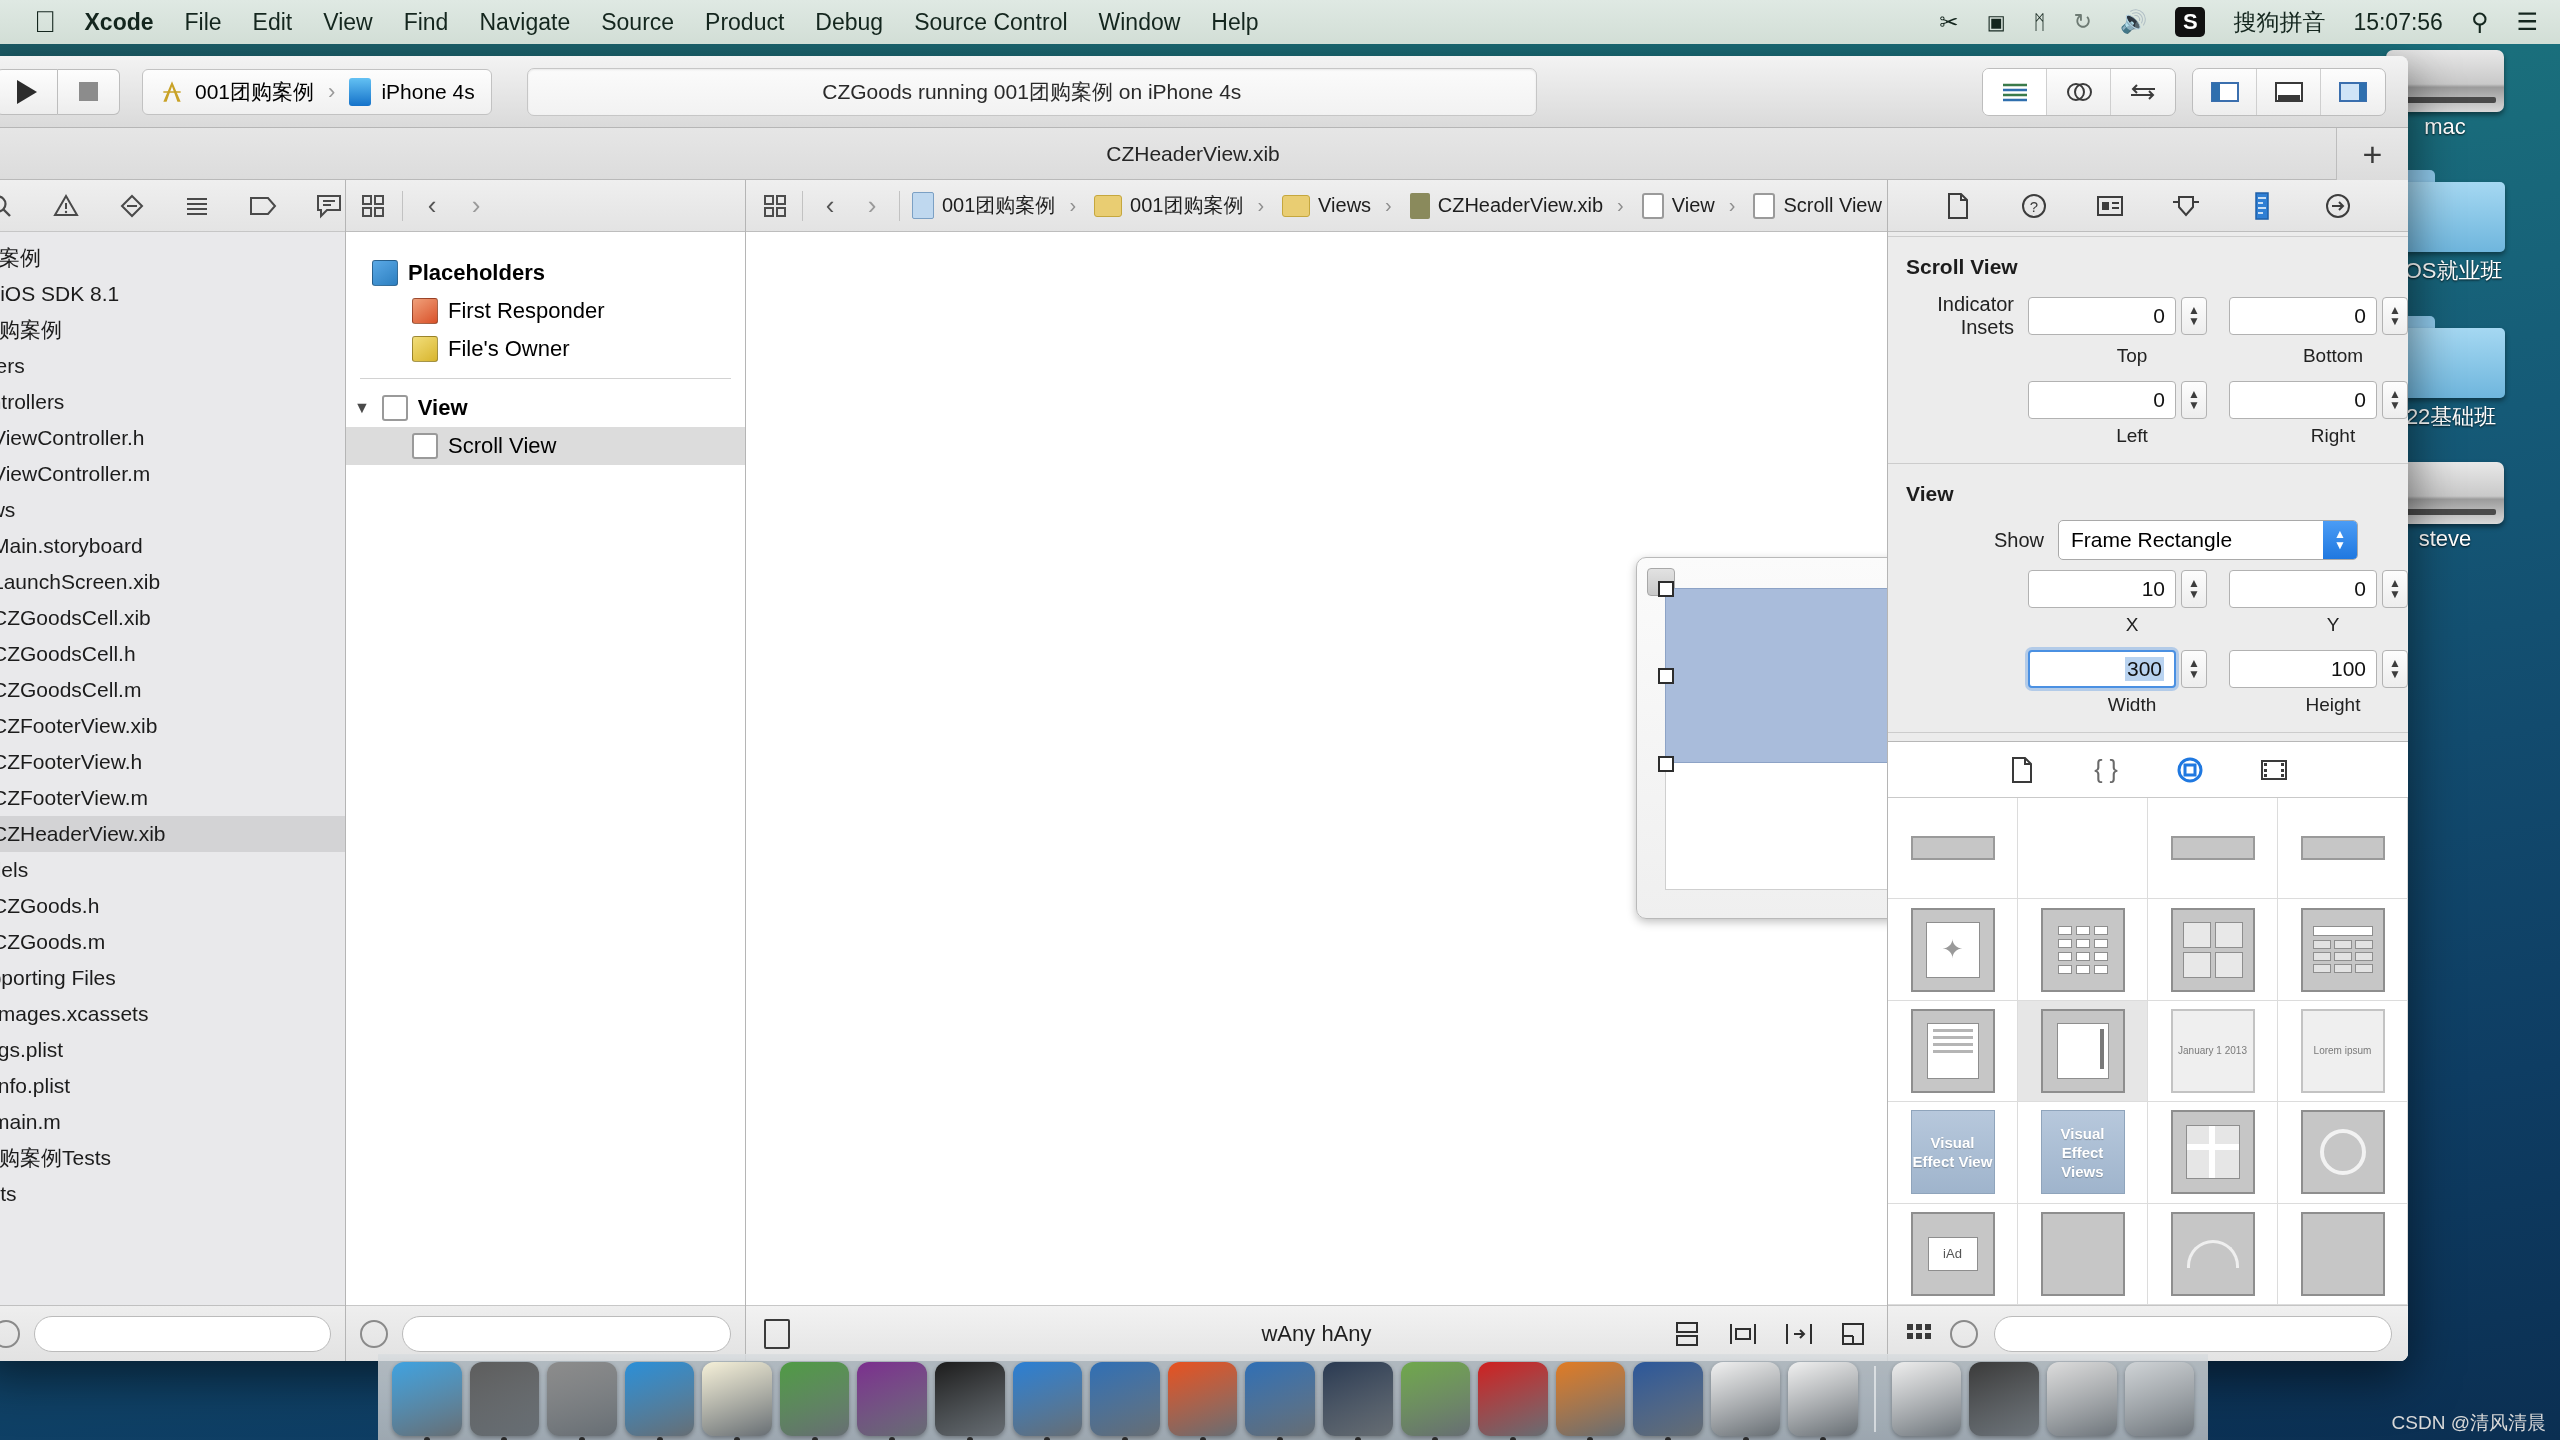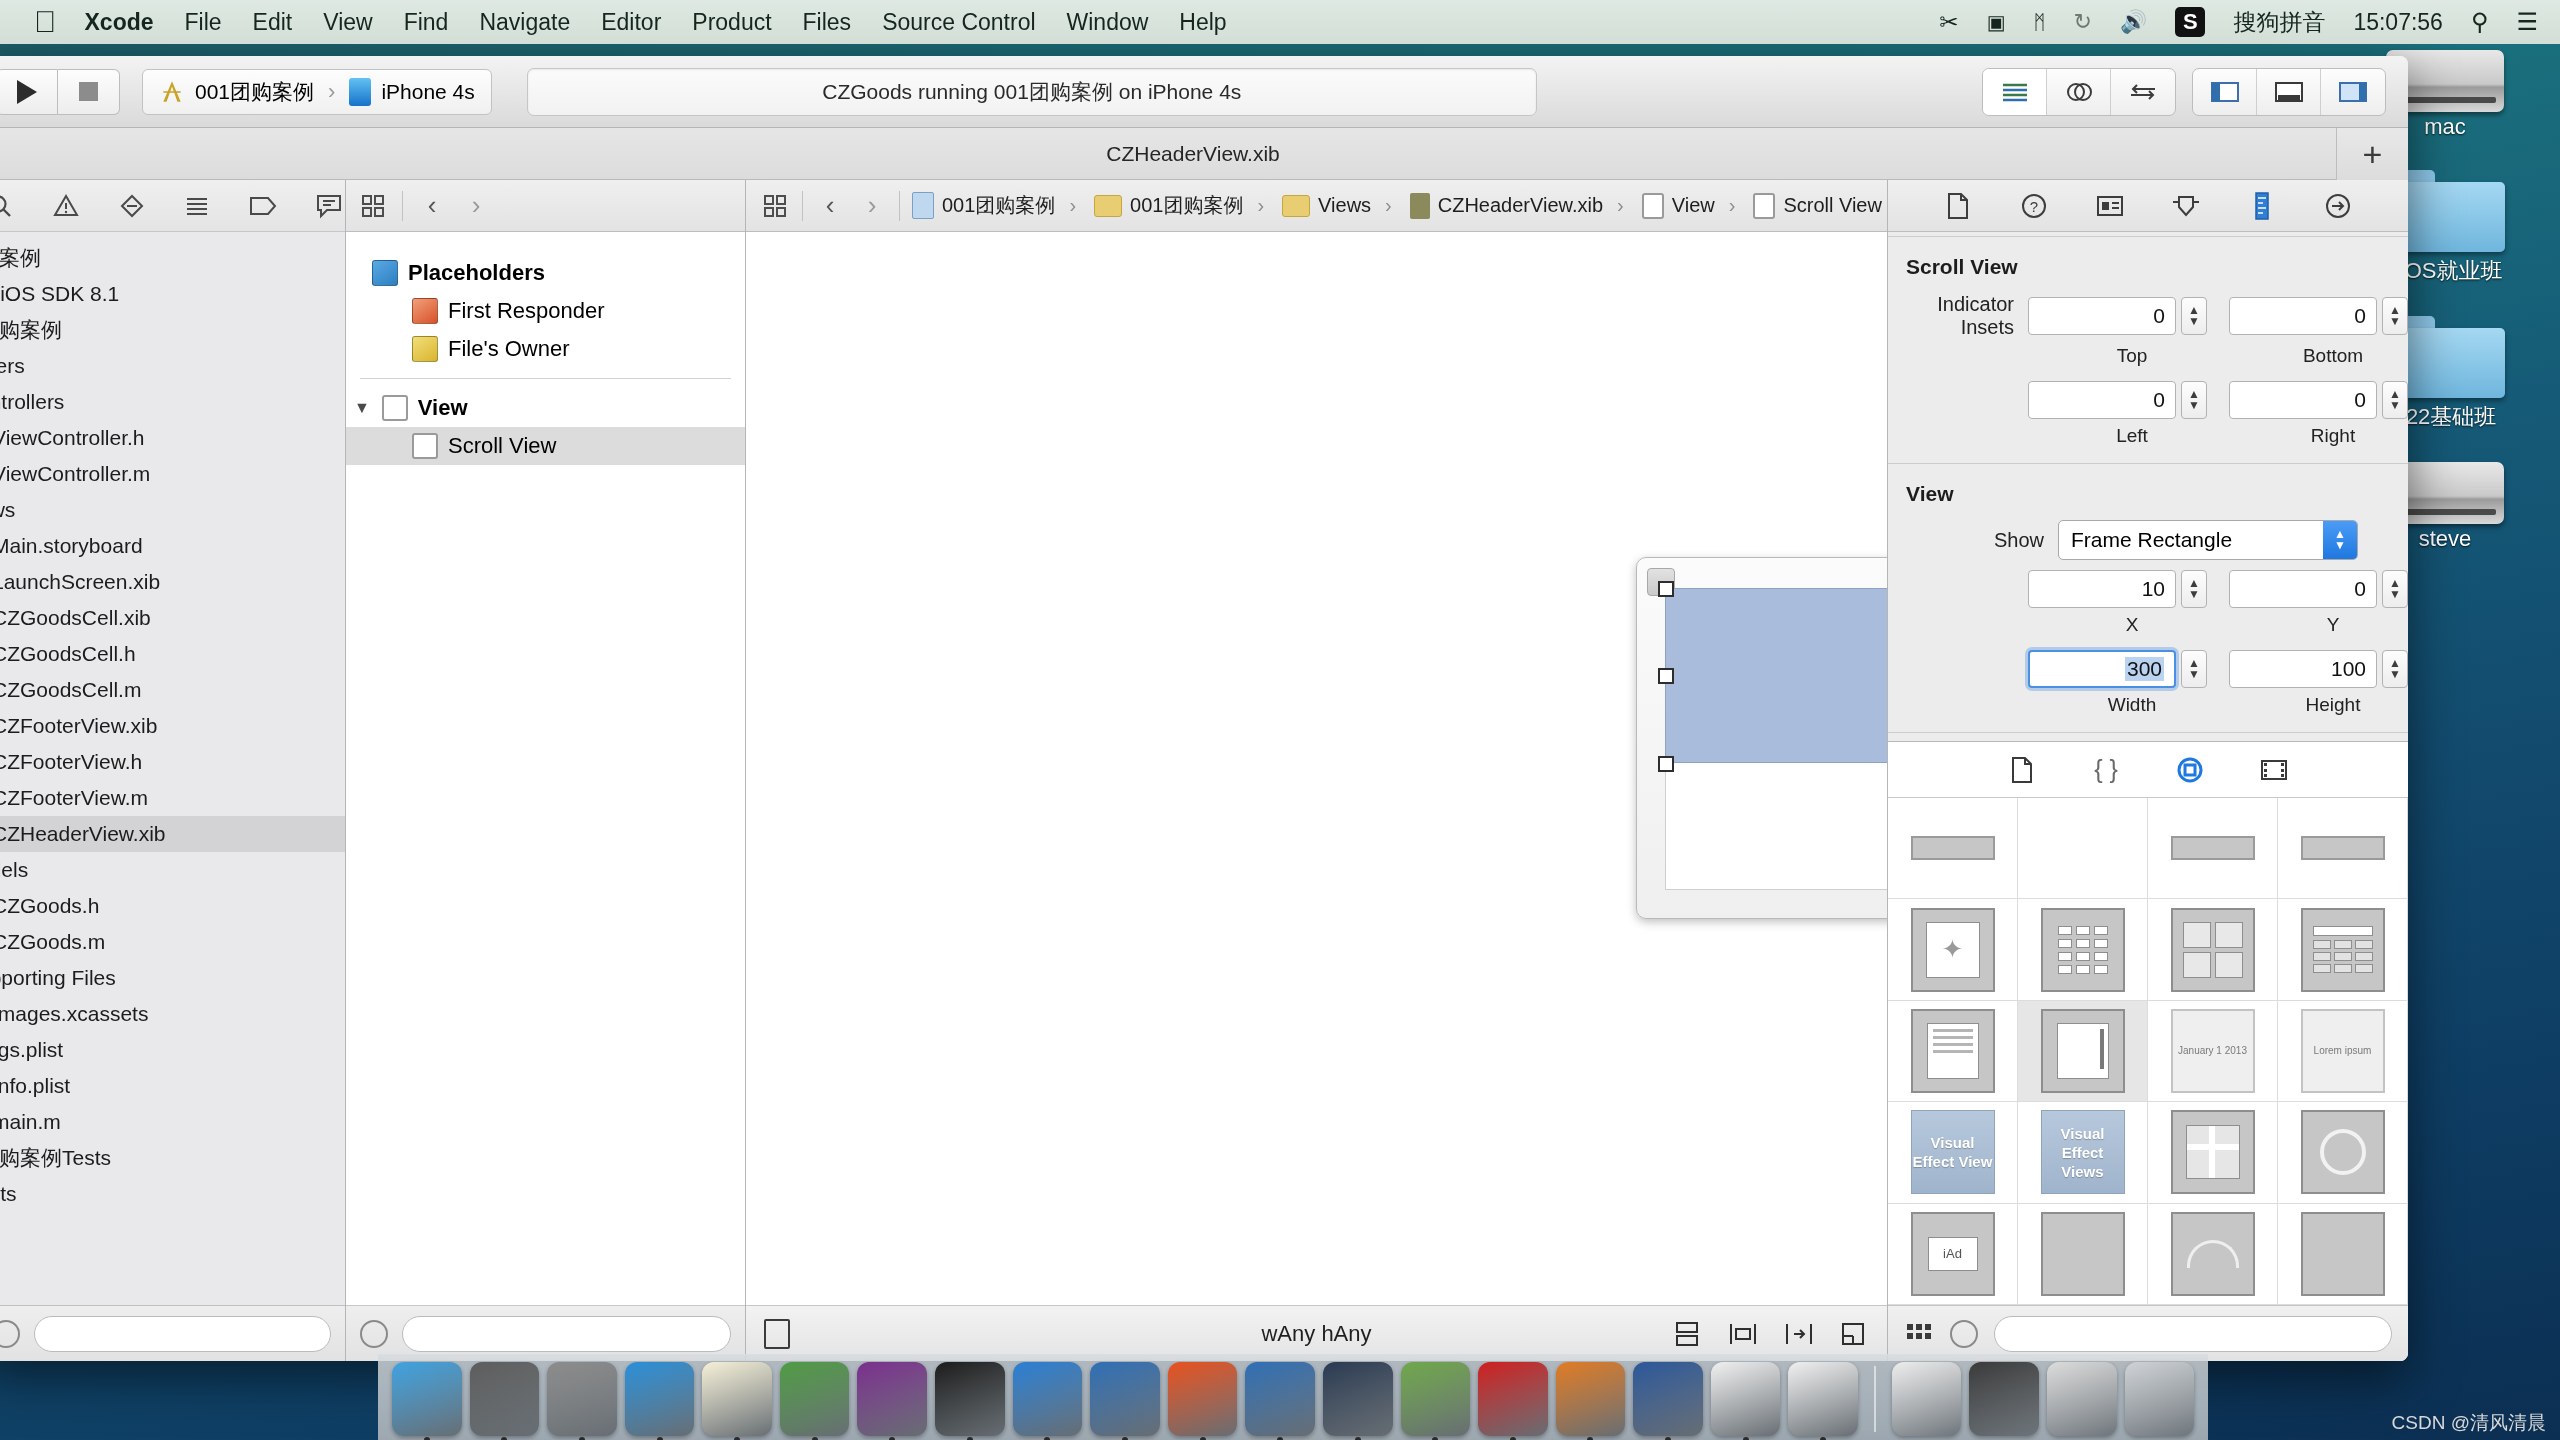--- a/index.html
+++ b/index.html
@@ -233,23 +233,23 @@
 </div>
 
 <div class="menubar">
   <div class="apple"></div>
   <div class="mi bold">Xcode</div>
   <div class="mi">File</div>
   <div class="mi">Edit</div>
   <div class="mi">View</div>
   <div class="mi">Find</div>
   <div class="mi">Navigate</div>
-  <div class="mi">Editor</div>
+  <div class="mi">Source</div>
   <div class="mi">Product</div>
-  <div class="mi">Files</div>
+  <div class="mi">Debug</div>
   <div class="mi">Source Control</div>
   <div class="mi">Window</div>
   <div class="mi">Help</div>
 
   <div class="menu-right">
     <div>✂</div>
     <div style="font-size:20px;">▣</div>
     <div style="font-size:20px;">ᛗ</div>
     <div style="font-size:22px;color:#6d7a73;">↻</div>
     <div style="font-size:22px;">🔊</div>

